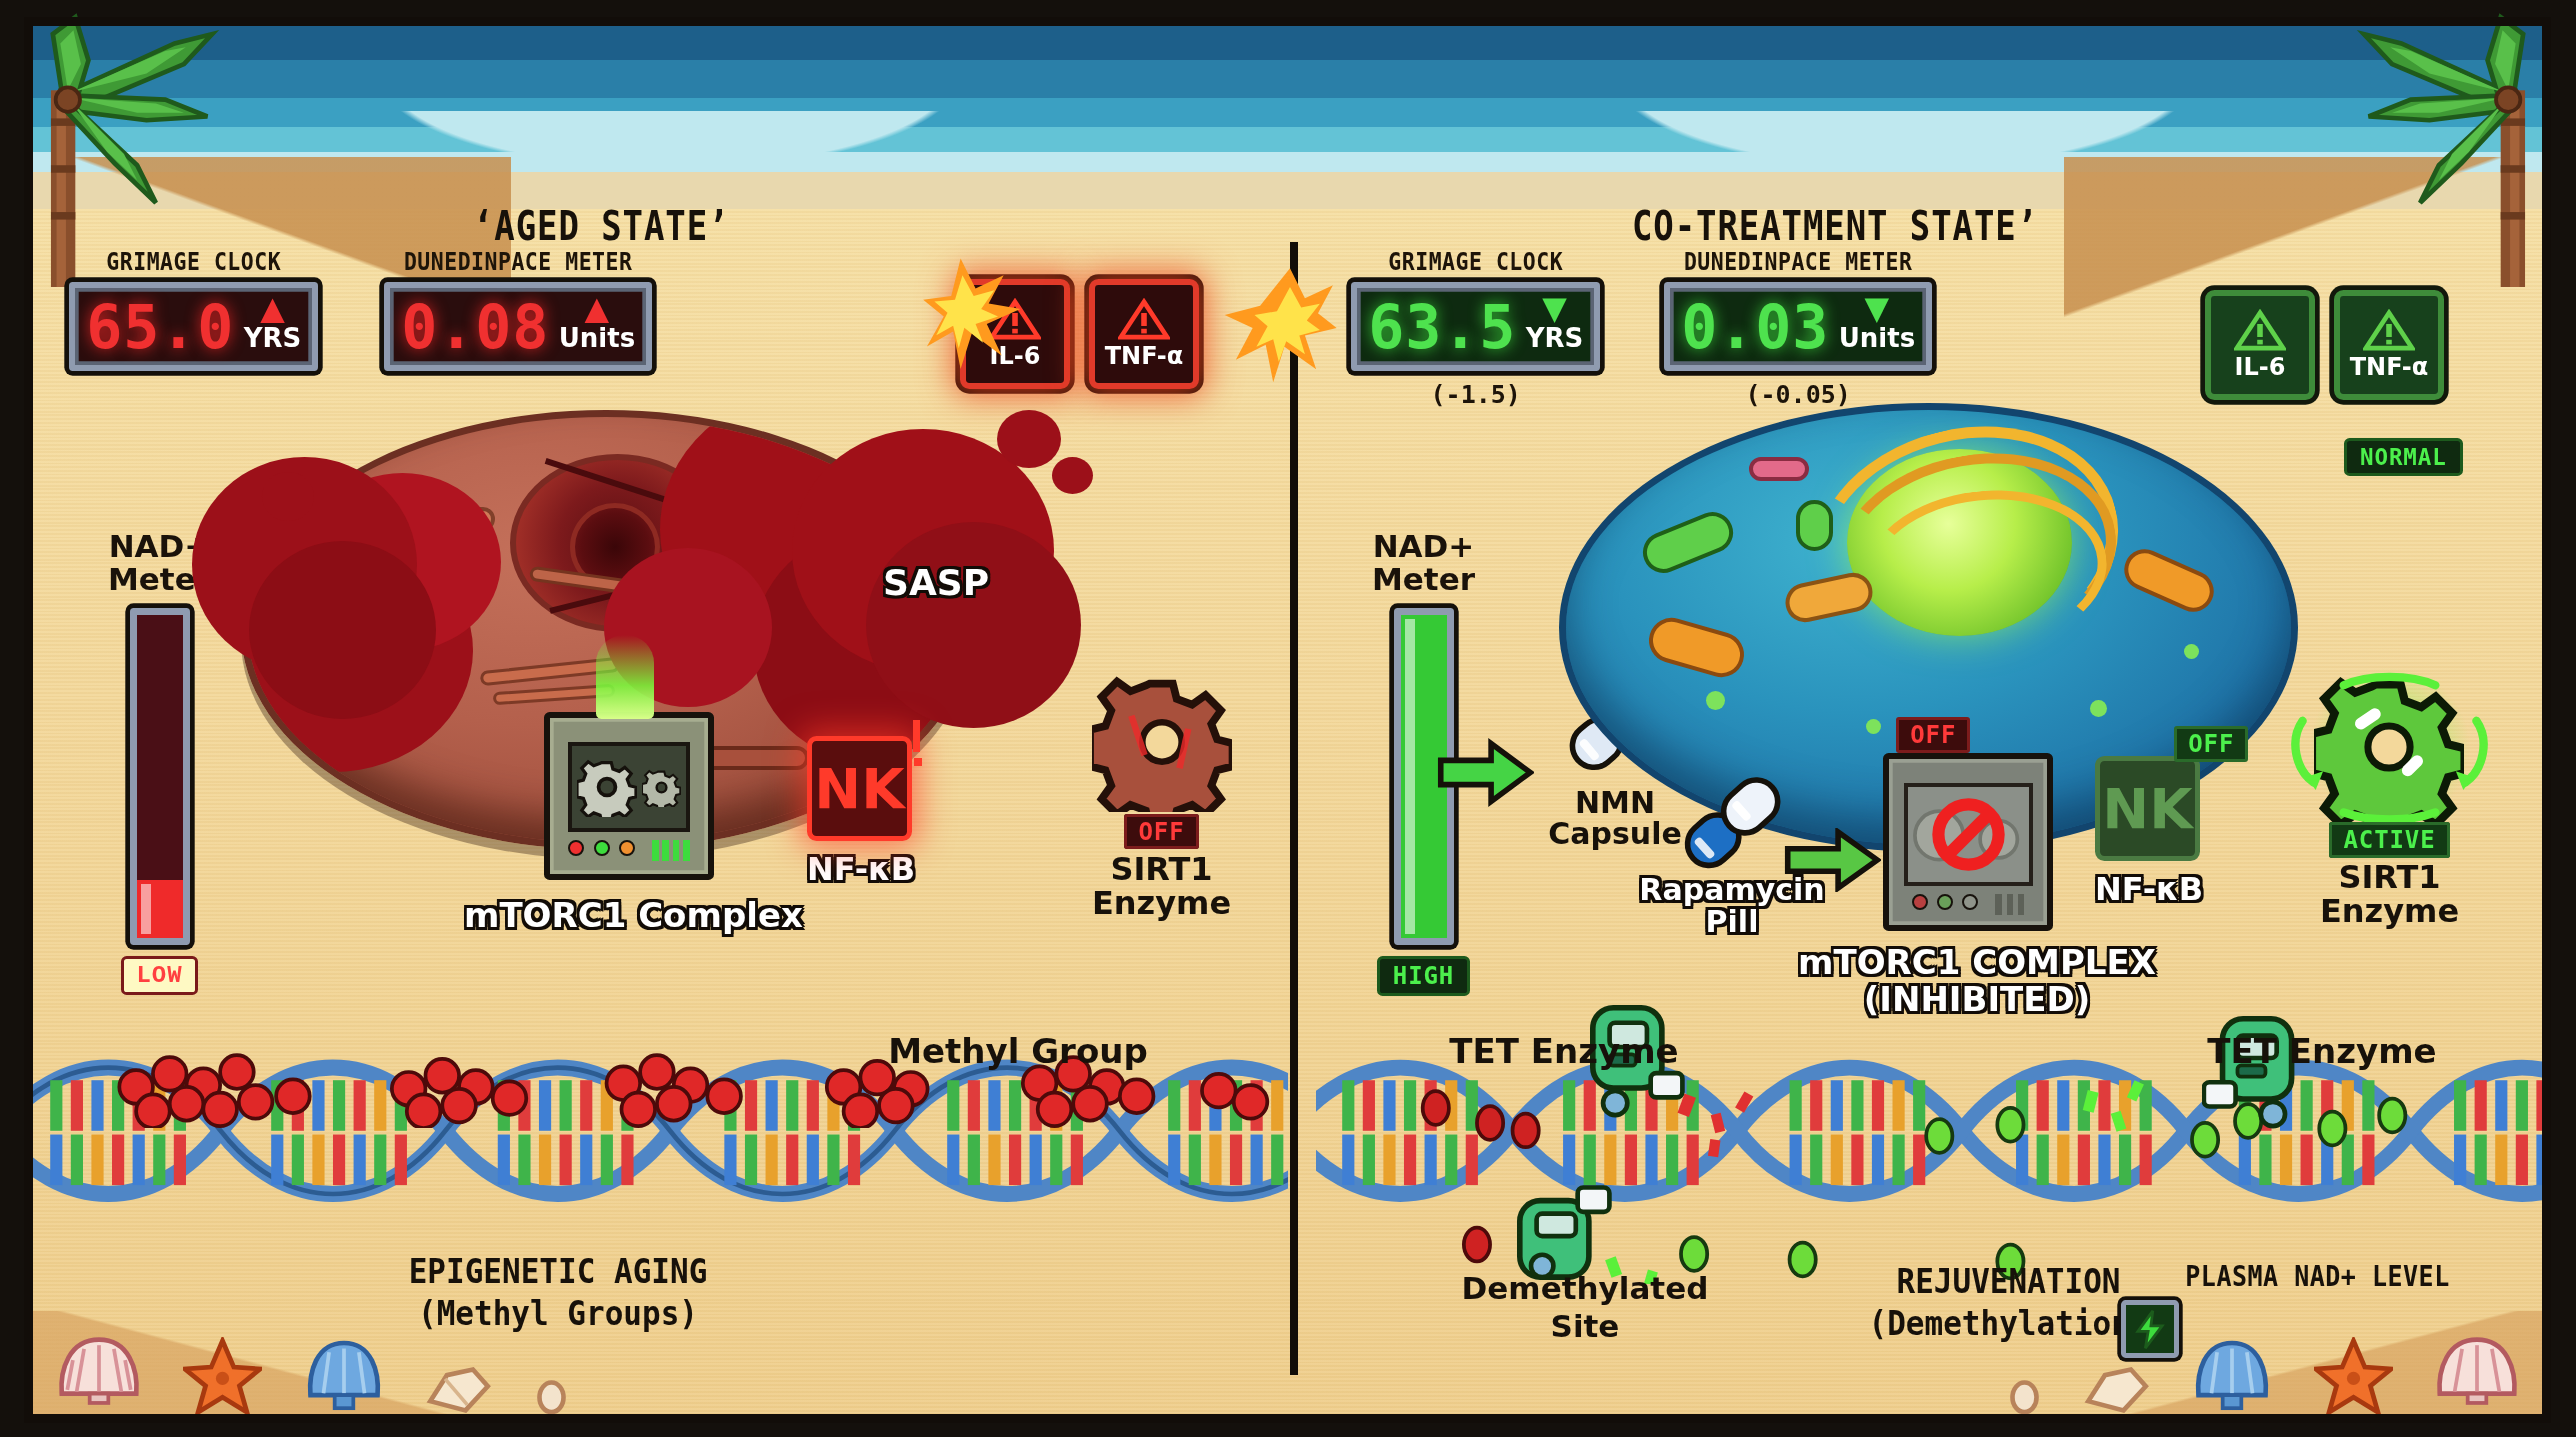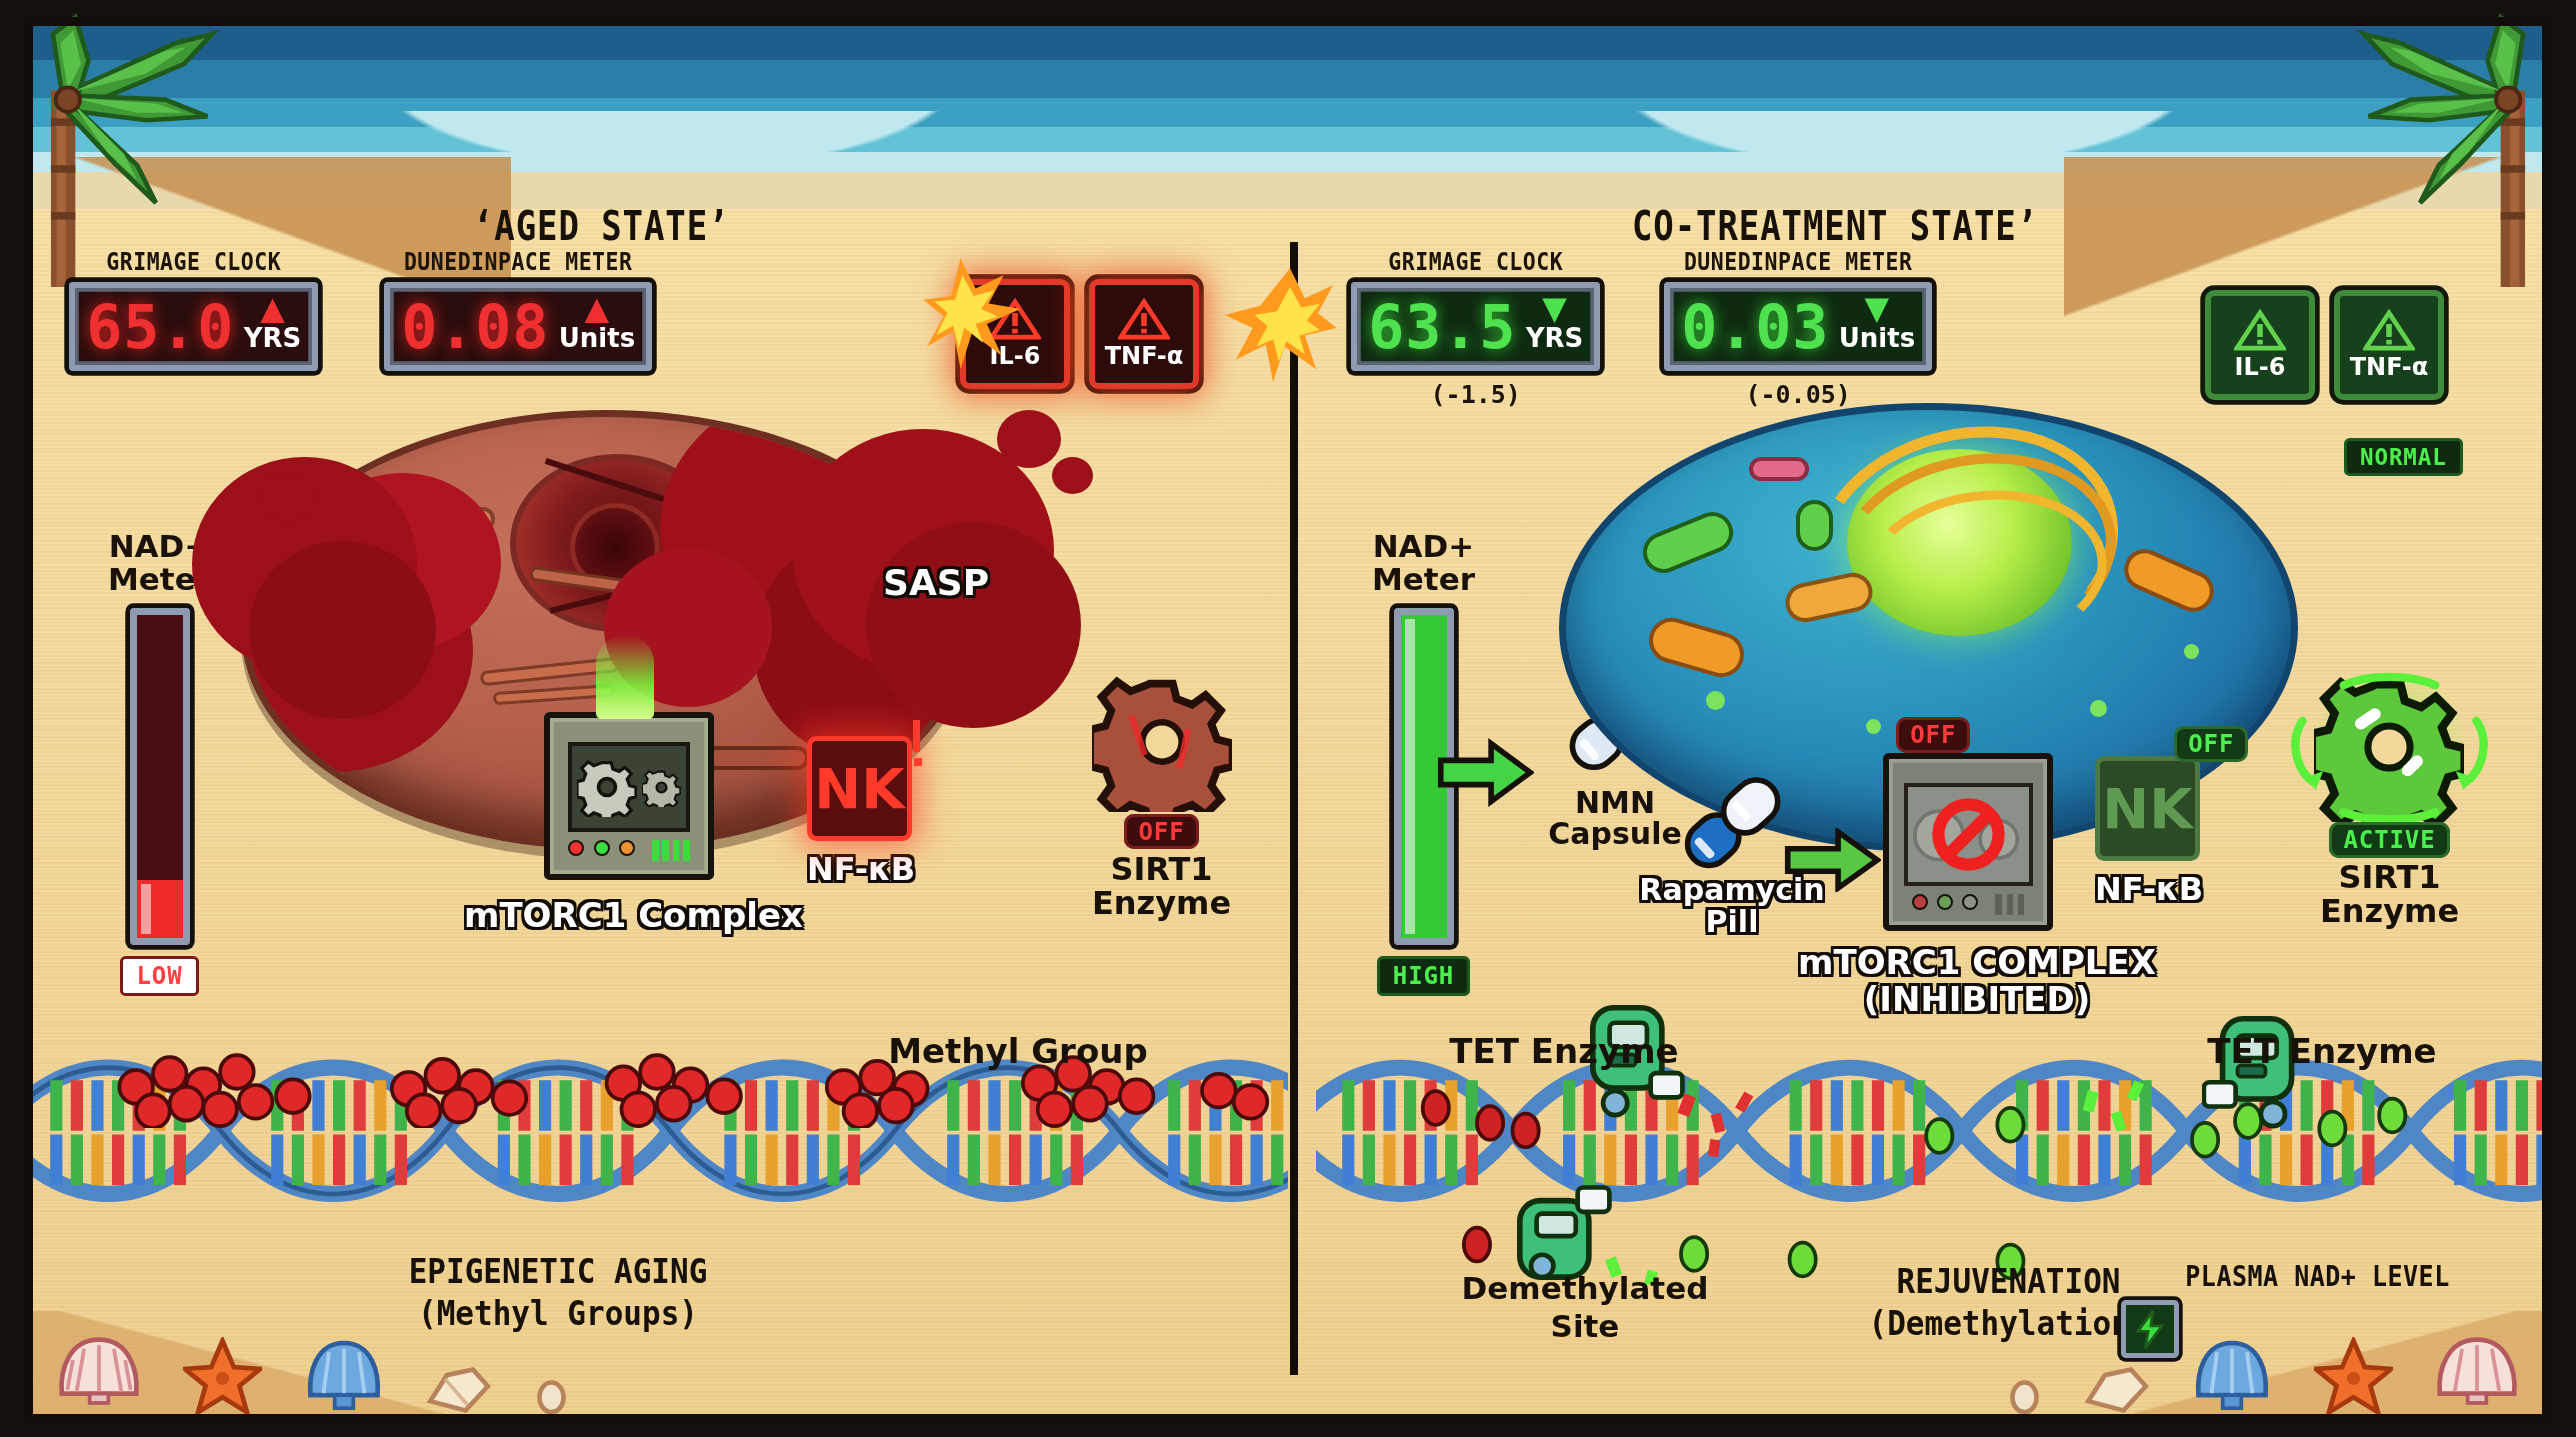--- a/index.html
+++ b/index.html
@@ -194,21 +194,21 @@
   .nad-fill.high { background: #35c935; }
   .nad-fill::after {
     content:""; position: absolute; left: 4.7px; top: 3.7px; bottom: 3.7px; width: 10.3px;
     background: rgba(255,255,255,.55);
   }
   .nad-status {
     margin-top: 11.2px; display: inline-block;
     font-family: "DejaVu Sans Mono", monospace; font-weight: bold;
     font-size: 24px; border-radius: 5.6px; padding: 2.8px 13px; letter-spacing: 0.9px;
   }
-  .nad-status.low  { color: #ff4040; background: #ffffff; border: 3.7px solid #7a1a1a; }
+  .nad-status.low  { color: #ff4040; background: #fef9c3; border: 3.7px solid #7a1a1a; font-family: Liberation Mono, monospace; }
   .nad-status.high { color: #4cf04c; background: #0f2a10; border: 3.7px solid #1d5a1d; }
 
   
   .pill-wrap { position: absolute; text-align: center; }
   .pill-label {
     font-family: "DejaVu Sans", sans-serif; font-weight: bold;
     font-size: 30px; color: #17110a; line-height: 1.06; margin-top: 5.6px;
   }
   .pill-label.outline {
     color: #fff;
@@ -274,21 +274,21 @@
   .gearsvg { display: block; }
   .mlabel {
     position: absolute; white-space: nowrap;
     font-family: "DejaVu Sans", sans-serif; font-weight: bold;
     font-size: 34px; color: #fff; text-align: center; line-height: 1.1;
     text-shadow: -2.8px 0 #120c07,2.8px 0 #120c07,0 -2.8px #120c07,0 2.8px #120c07,
                  -2.8px -2.8px #120c07,2.8px 2.8px #120c07,-2.8px 2.8px #120c07,2.8px -2.8px #120c07;
   }
   .off-tag {
     font-family: "DejaVu Sans Mono", monospace; font-weight: bold;
-    font-size: 24px; letter-spacing: 0.9px; border-radius: 10px; padding: 0.9px 11.2px;
+    font-size: 24px; letter-spacing: 0.9px; border-radius: 3px; padding: 0.9px 11.2px;
   }
   .off-tag.red   { color: #ff3a3a; background: #3d0c0c; border: 3.7px solid #7c1c1c; }
   .off-tag.green { color: #4cf04c; background: #123a14; border: 3.7px solid #2a6b2a; }
 
   
   .nfkb { position: absolute; text-align: center; }
   .nfkb-chip {
     width: 105px; height: 105px; border-radius: 9.4px;
     display: flex; align-items: center; justify-content: center;
     font-family: "DejaVu Sans", sans-serif; font-weight: bold; font-size: 56px;

